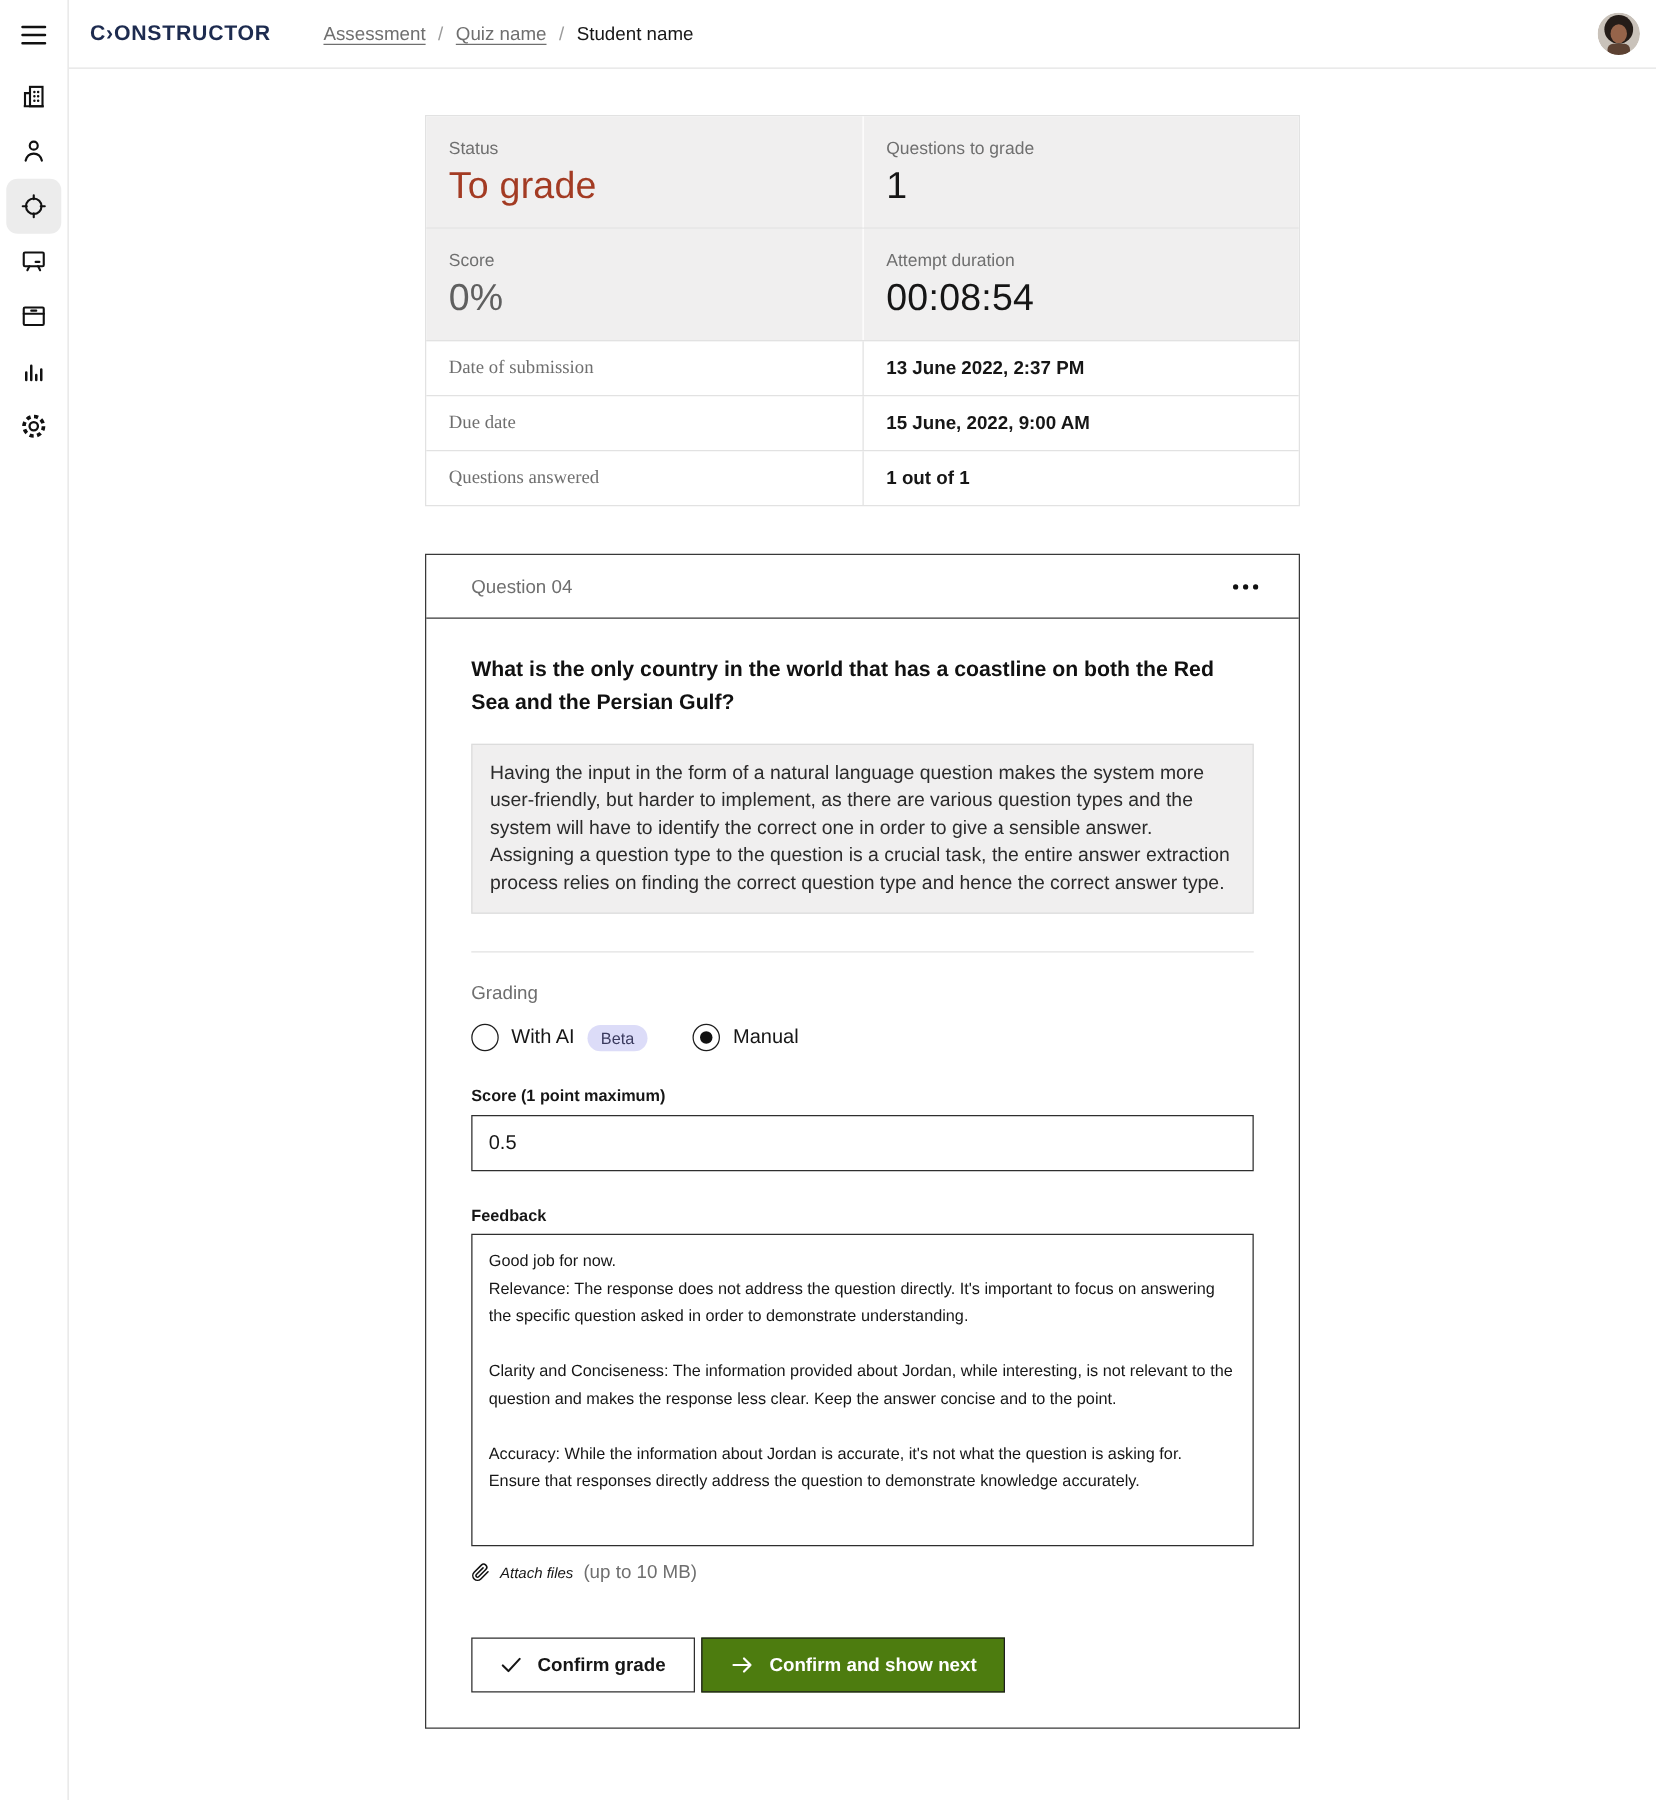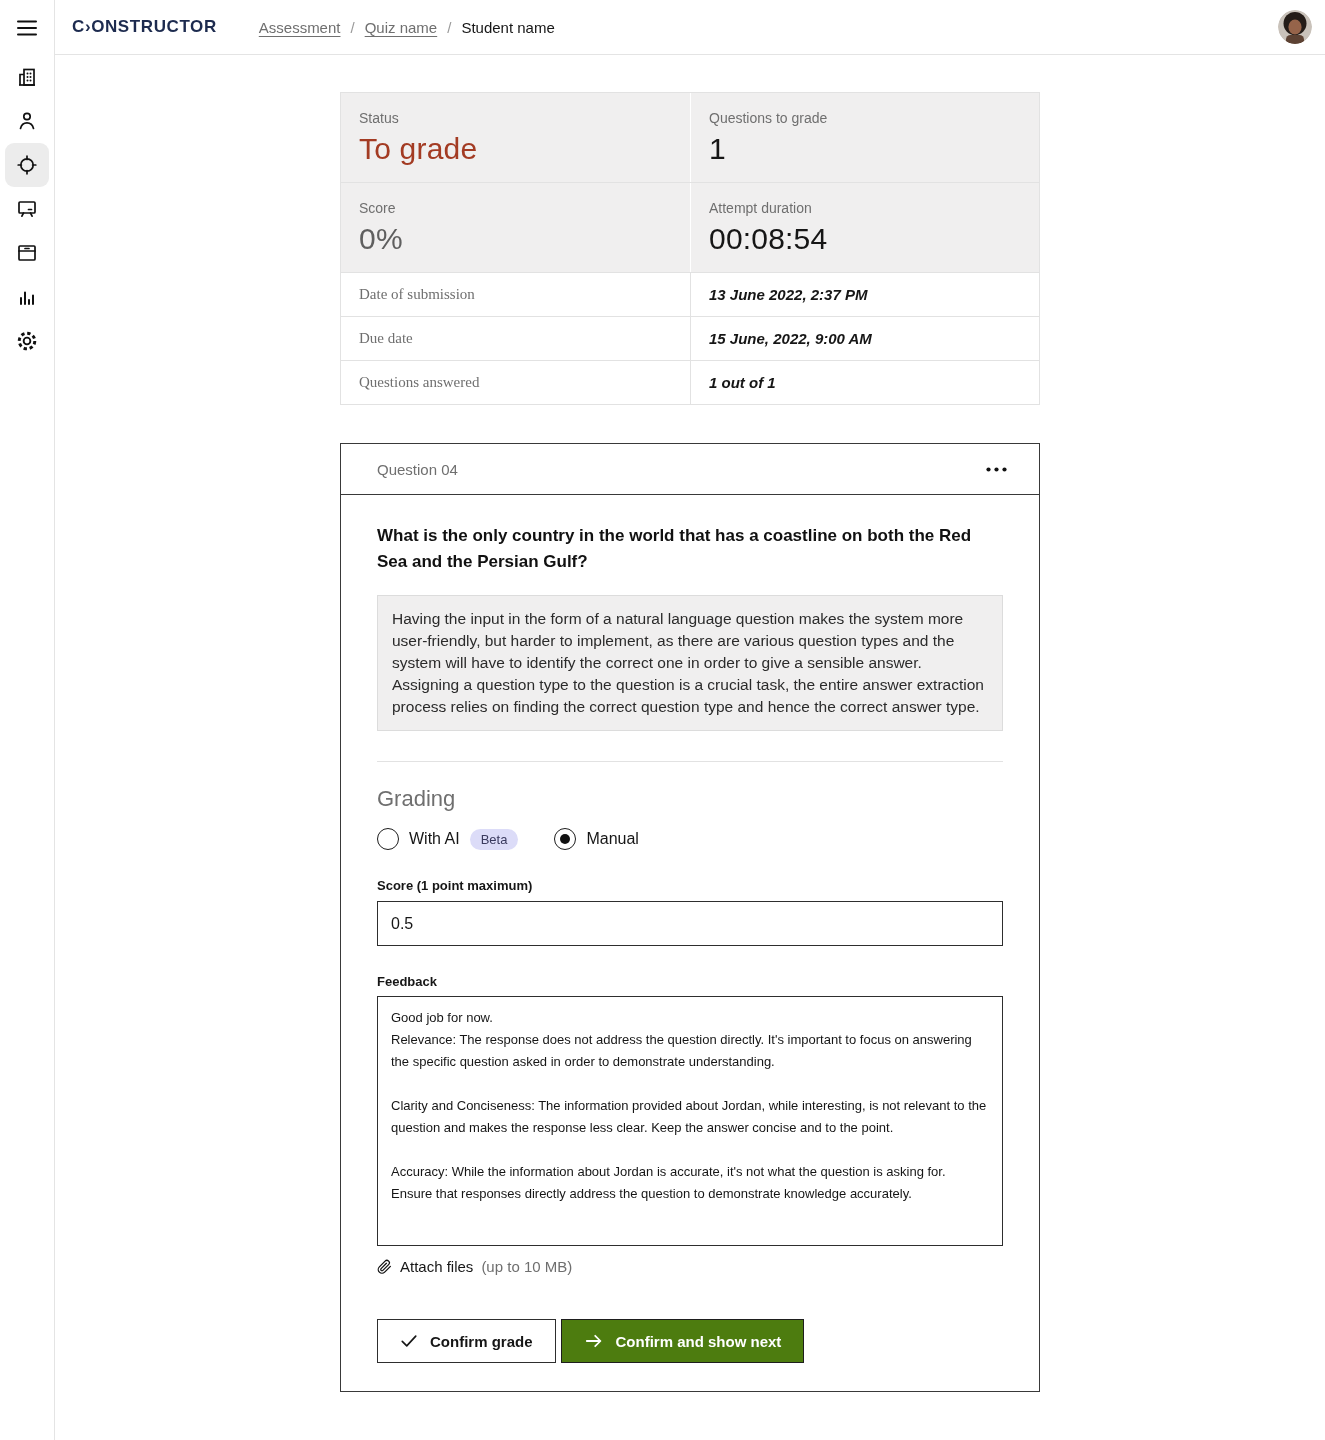--- a/index.html
+++ b/index.html
@@ -57,38 +57,38 @@
   .sum-row.big { background: #f0efef; }
   .sum-row.big > .cell { padding: 17px 18px 16px; }
   .sum-row.big > .cell + .cell { border-left: 1px solid #fff; }
   .sum-row.small > .cell { padding: 0 18px; height: 43px; display: flex; align-items: center; }
   .sum-row.small > .cell + .cell { border-left: 1px solid #e2e2e2; }
   .cell-label { font-size: 14px; color: #6f6f6f; margin-bottom: 6px; }
   .cell-big { font-size: 30px; font-weight: 500; color: #161616; letter-spacing: .2px; }
   .cell-big.red { color: #a33b23; }
   .cell-big.gray { color: #5f5f5f; }
   .row-label { font-size: 15px; color: #6f6f6f; font-family: Liberation Serif, serif; }
-  .row-value { font-size: 15px; font-weight: 700; color: #161616; font-style: italic; }
+  .row-value { font-size: 15px; font-weight: 700; color: #161616; }
 
   
   .card { border: 1px solid #393939; margin-top: 38px; margin-bottom: 75px; background: #fff; }
   .card-header {
     display: flex; align-items: center; justify-content: space-between;
     padding: 0 30px 0 36px; height: 51px; border-bottom: 1px solid #393939;
   }
   .card-title { font-size: 15px; color: #6f6f6f; }
   .kebab { cursor: pointer; padding: 6px 2px; display: flex; }
   .card-body { padding: 28px 36px 28px; }
   .question-text { font-size: 17px; font-weight: 600; line-height: 26px; color: #111; max-width: 620px; }
   .answer-box {
     margin-top: 20px; background: #f0efef; border: 1px solid #dcdcdc;
     padding: 12px 14px; font-size: 15.5px; line-height: 22px; color: #2b2b2b;
   }
   .divider { border: none; border-top: 1px solid #e2e2e2; margin: 30px 0 0; }
-  .grading-heading { margin-top: 24px; font-size: 22px; color: #6f6f6f; }
+  .grading-heading { margin-top: 24px; font-size: 15px; color: #6f6f6f; }
 
   .radio-row { display: flex; align-items: center; margin-top: 16px; gap: 36px; }
   .radio-opt { display: flex; align-items: center; gap: 10px; cursor: pointer; }
   .radio-circle {
     width: 22px; height: 22px; border-radius: 50%;
     border: 1.6px solid #1d1d1d; display: grid; place-items: center; background: #fff;
   }
   .radio-circle .dot { width: 10px; height: 10px; border-radius: 50%; background: #111; display: none; }
   .radio-opt.checked .radio-circle .dot { display: block; }
   .radio-label { font-size: 16px; color: #161616; }
@@ -104,21 +104,21 @@
     font-family: inherit; font-size: 16px; color: #161616;
     padding: 0 13px; outline: none; display: block;
   }
   .feedback-area {
     margin-top: 7px; width: 100%; height: 250px; resize: none;
     border: 1.6px solid #2e2e2e; background: #fff;
     font-family: inherit; font-size: 13px; line-height: 22px; color: #161616;
     padding: 10px 13px; outline: none; display: block; overflow: hidden;
   }
   .attach-row { margin-top: 12px; display: flex; align-items: center; gap: 8px; cursor: pointer; }
-  .attach-label { font-size: 15px; color: #161616; }
+  .attach-label { font-size: 12px; color: #161616; font-style: italic; }
   .attach-hint { font-size: 15px; color: #6f6f6f; }
 
   .btn-row { margin-top: 44px; display: flex; gap: 5px; }
   .btn {
     height: 44px; display: inline-flex; align-items: center; gap: 12px;
     font-family: inherit; font-size: 15px; font-weight: 600;
     padding: 0 22px; cursor: pointer;
   }
   .btn-secondary { background: #fff; color: #161616; border: 1.6px solid #2e2e2e; }
   .btn-primary { background: #4d7c0f; color: #fff; border: 1.6px solid #1e1e1e; }

